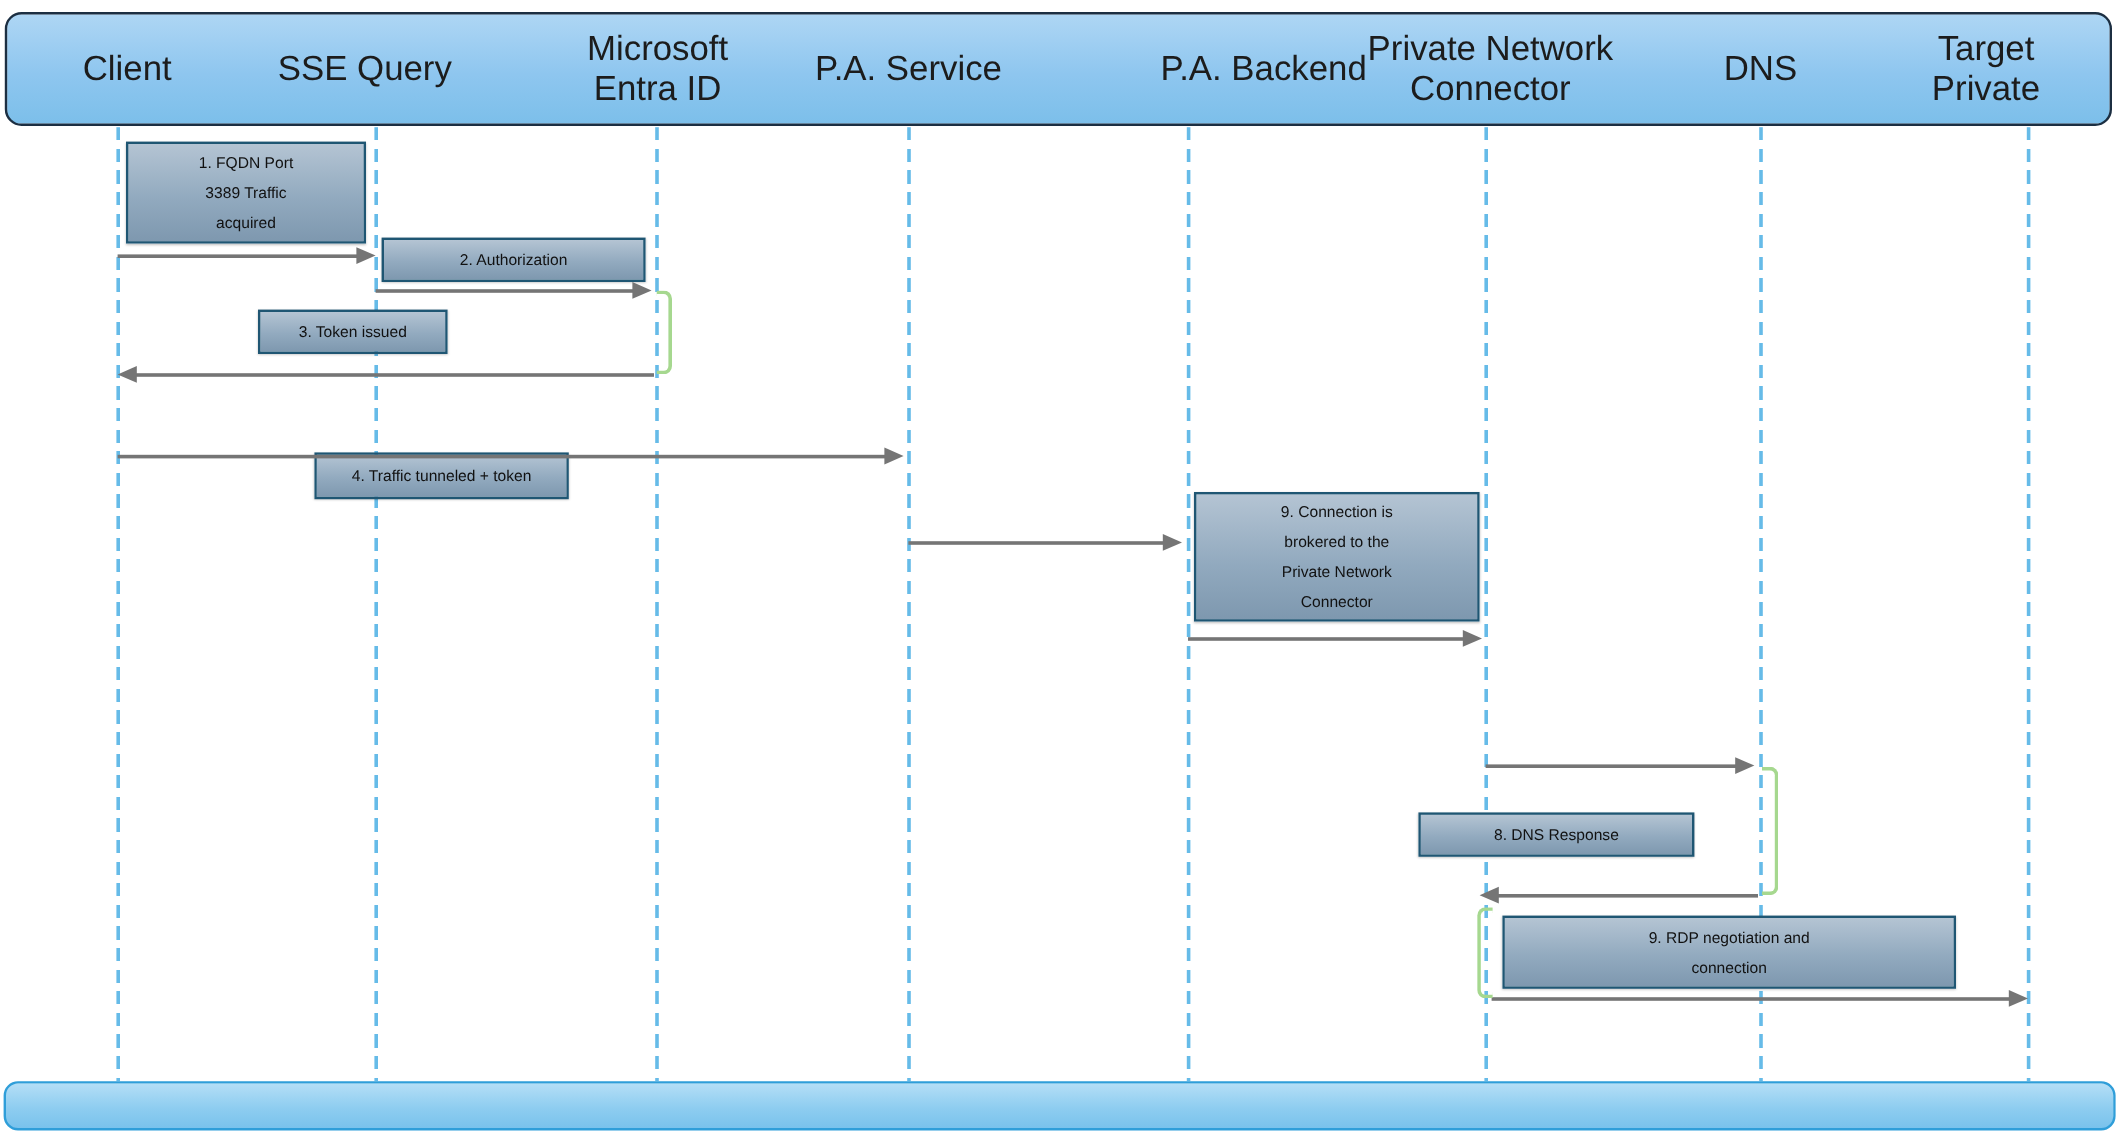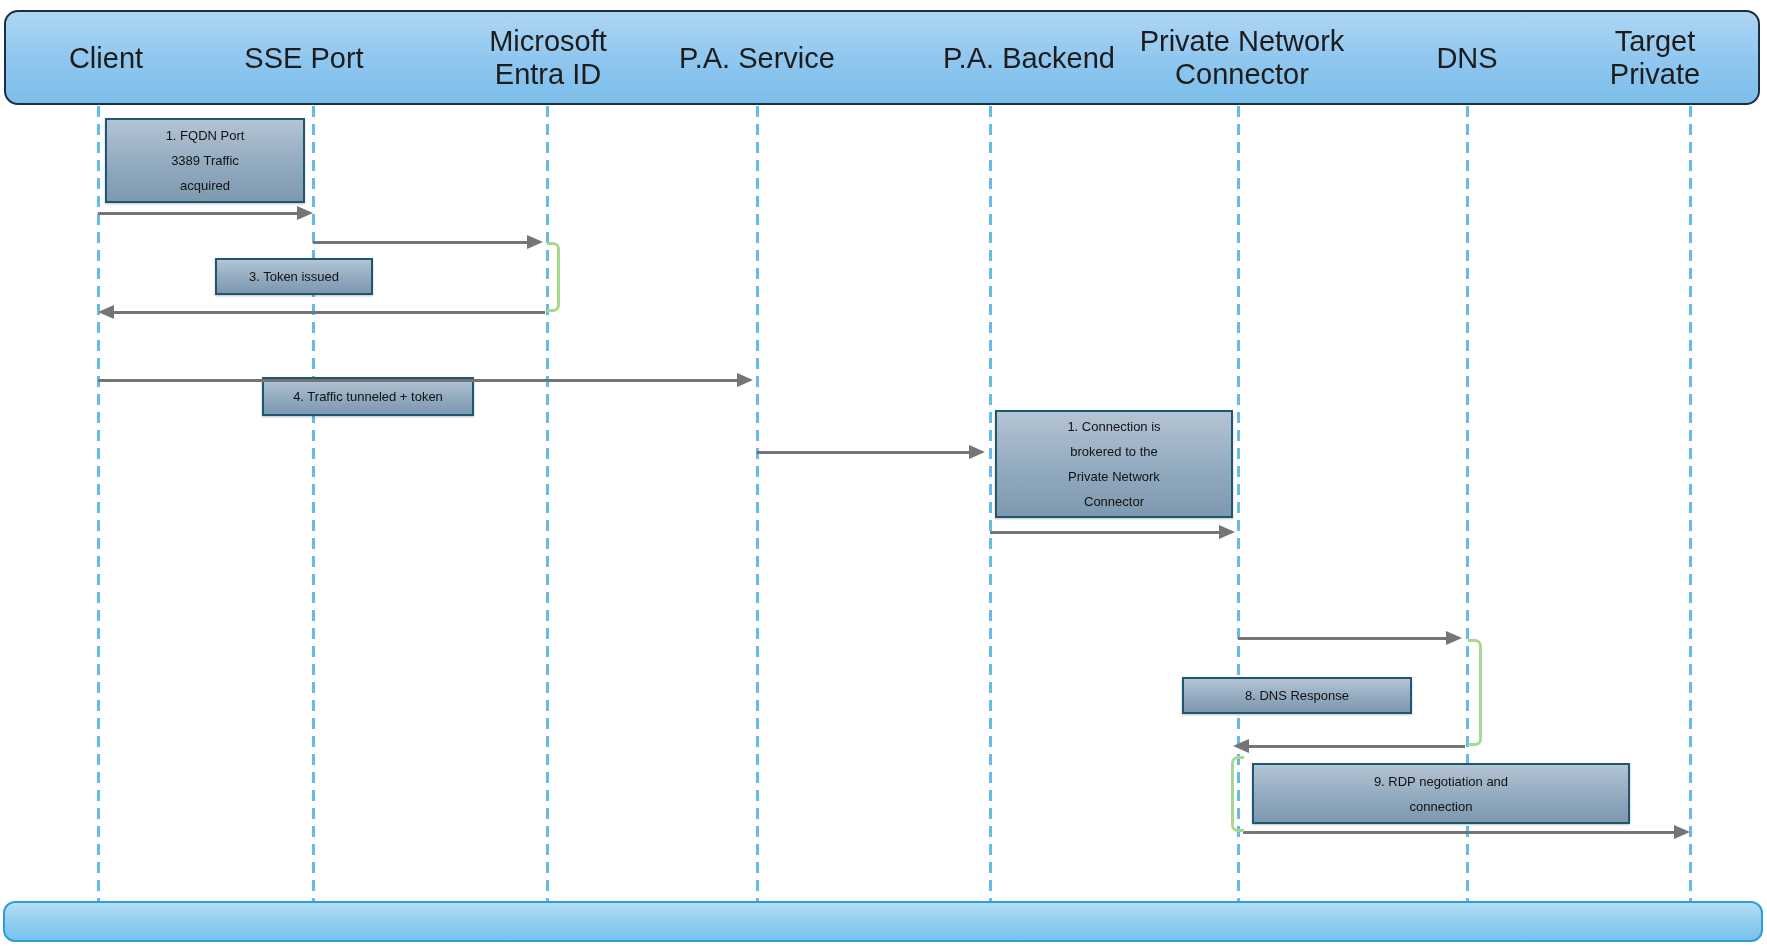--- a/index.html
+++ b/index.html
@@ -64,46 +64,47 @@
     border-top-left-radius:7px;border-bottom-left-radius:7px;
   }
 </style>
 </head>
 <body>
 
 <div class="stage">
 
   <div class="band header">
     <div class="pt" style="left:100px">Client</div>
-    <div class="pt" style="left:298px">SSE Port</div>
+    <div class="pt" style="left:298px">SSE Query</div>
     <div class="pt" style="left:542px">Microsoft
 Entra ID</div>
     <div class="pt" style="left:751px">P.A. Service</div>
-    <div class="pt" style="left:1023px">P.A. Backend</div>
+    <div class="pt" style="left:1047px">P.A. Backend</div>
     <div class="pt" style="left:1236px">Private Network
 Connector</div>
     <div class="pt" style="left:1461px">DNS</div>
     <div class="pt" style="left:1649px">Target Private</div>
   </div>
 
   <div class="lifeline" style="left:96.5px"></div>
   <div class="lifeline" style="left:311.5px"></div>
   <div class="lifeline" style="left:545.5px"></div>
   <div class="lifeline" style="left:755.5px"></div>
   <div class="lifeline" style="left:988.5px"></div>
   <div class="lifeline" style="left:1236.5px"></div>
   <div class="lifeline" style="left:1465.5px"></div>
   <div class="lifeline" style="left:1688.5px"></div>
 
   <div class="msg" style="left:105px;top:118px;width:200px;height:85px;">1. FQDN Port
 3389 Traffic
 acquired</div>
+  <div class="msg" style="left:318px;top:198px;width:220px;height:37px;">2. Authorization</div>
   <div class="msg" style="left:215px;top:258px;width:158px;height:37px;">3. Token issued</div>
   <div class="msg" style="left:262px;top:333px;width:212px;height:39px;margin-top:44px;">4. Traffic tunneled + token</div>
-  <div class="msg" style="left:995px;top:410px;width:238px;height:108px;">1. Connection is
+  <div class="msg" style="left:995px;top:410px;width:238px;height:108px;">9. Connection is
 brokered to the
 Private Network
 Connector</div>
   <div class="msg" style="left:1182px;top:677px;width:230px;height:37px;">8. DNS Response</div>
   <div class="msg" style="left:1252px;top:763px;width:378px;height:61px;">9. RDP negotiation and
 connection</div>
 
   <div class="arrow right" style="left:98px;top:212px;width:200px;"></div>
   <div class="arrow right" style="left:313px;top:241px;width:215px;"></div>
   <div class="arrow left" style="left:113px;top:311px;width:432px;"></div>

